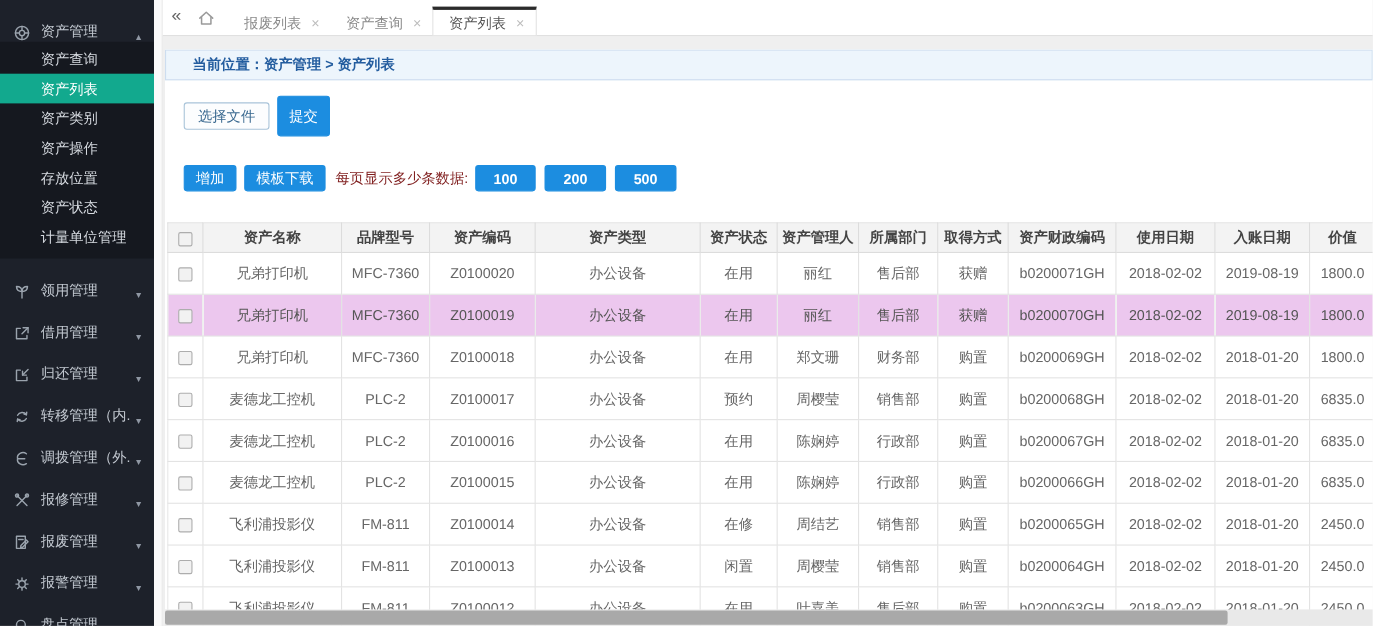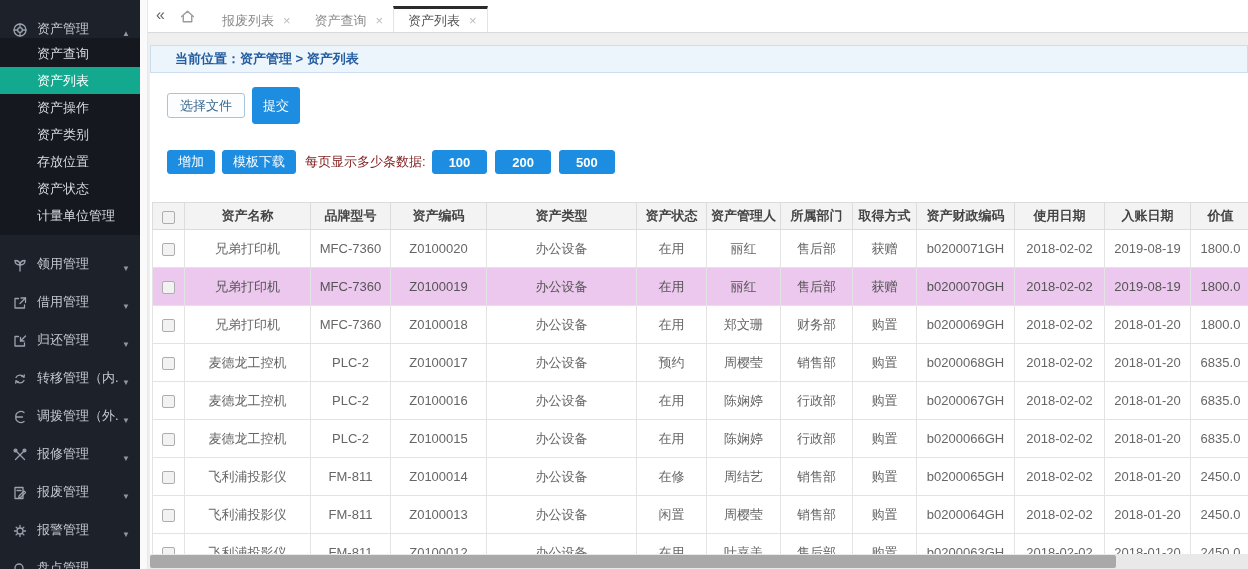--- a/index.html
+++ b/index.html
@@ -70,22 +70,22 @@
             <line x1="2" y1="8" x2="5.6" y2="8"></line>
             <line x1="10.4" y1="8" x2="14" y2="8"></line>
           </svg>
       </span>
       <span class="glabel">资产管理</span>
       <span class="caret">▲</span>
     </div>
     <div class="sb-sub">
       <div class="sb-sub-item">资产查询</div>
       <div class="sb-sub-item active">资产列表</div>
+      <div class="sb-sub-item">资产类别</div>
       <div class="sb-sub-item">资产操作</div>
-      <div class="sb-sub-item">资产类别</div>
       <div class="sb-sub-item">存放位置</div>
       <div class="sb-sub-item">资产状态</div>
       <div class="sb-sub-item">计量单位管理</div>
     </div>
 
     <div class="sb-group-hd">
       <span class="gicon">
         <svg class="ic" width="16" height="16" viewBox="0 0 16 16">
             <path d="M8 14 V8"></path>
             <path d="M8 8 C8 5 6 3.5 3 3.5 C3 6.5 5 8 8 8 Z"></path>

